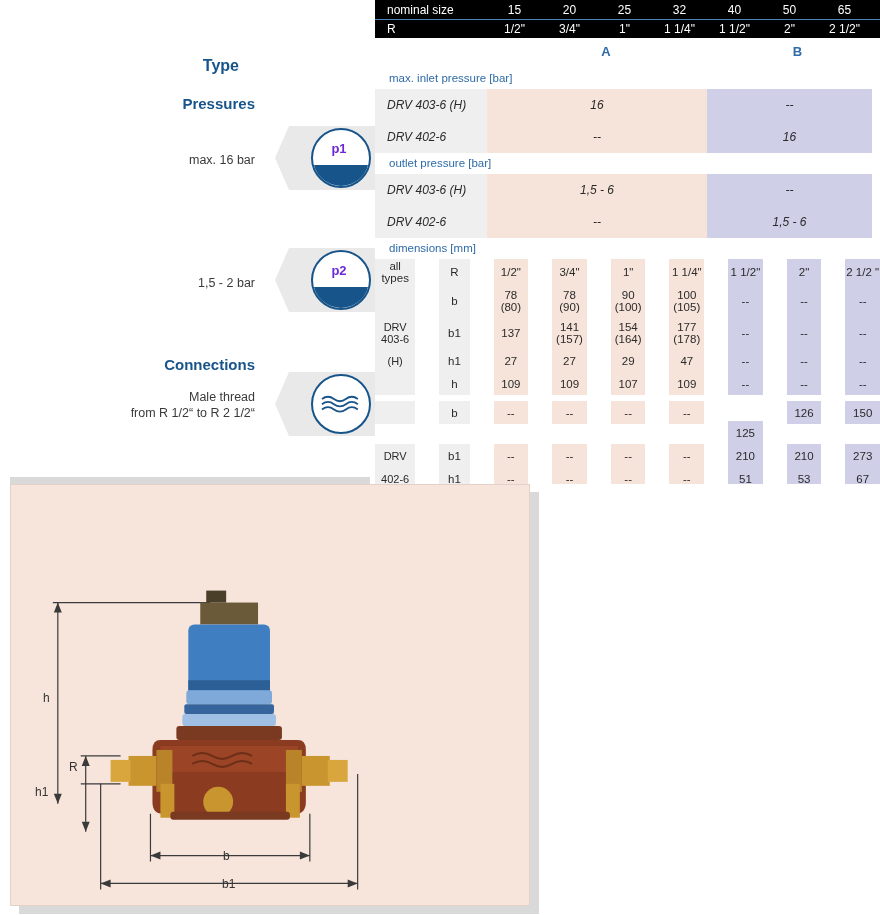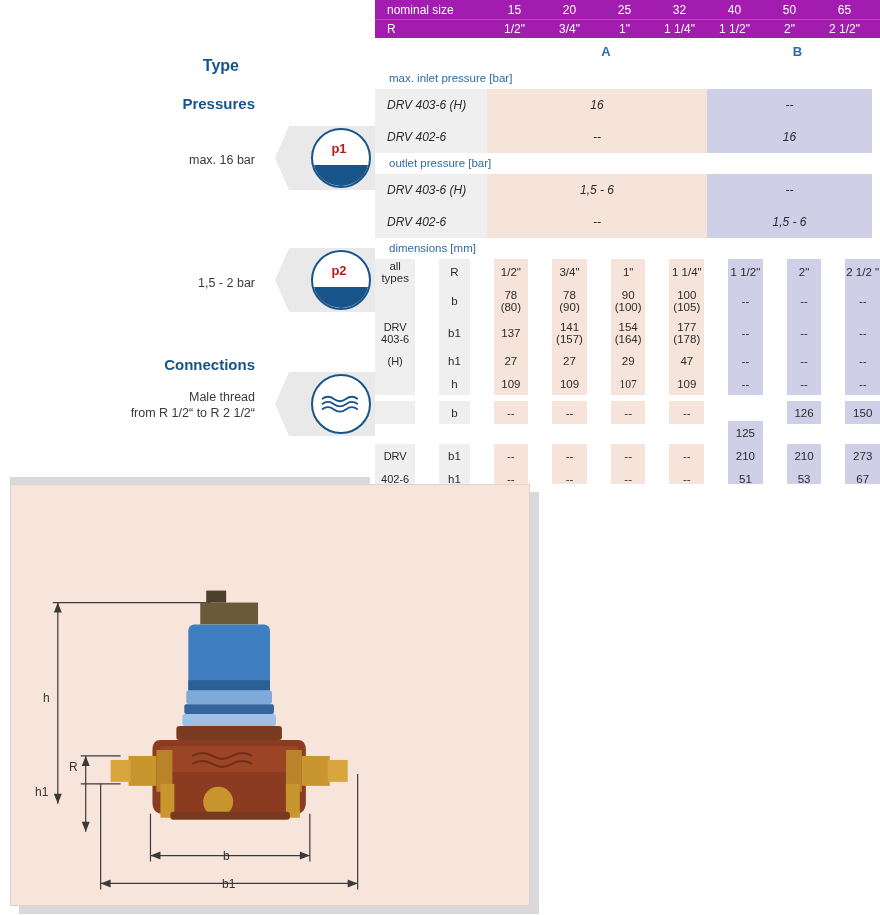--- a/index.html
+++ b/index.html
@@ -49,31 +49,31 @@
   .badge .gaugefill {
     position:absolute; left:0; bottom:0; width:100%; height:38%;
     background:#17548a;
   }
   .badge .gaugeline {
     position:absolute; left:6%; right:6%; top:50%; height:3px;
     background:#ffffff;
   }
   .badge .ptext {
     position:absolute; left:0; right:4px; top:11px; text-align:center;
-    color:#b91c1c; font-size:13px; font-weight:bold;
+    color:#6d28d9; font-size:13px; font-weight:bold;
   }
   .badge-p1 { left:275px; top:126px; }
   .badge-p2 { left:275px; top:248px; }
   .badge-conn { left:275px; top:372px; }
   .thread-wave { position:absolute; left:10%; right:10%; top:30%; height:40%; }
 
   
   .table-area { position:absolute; left:375px; top:0; width:505px; }
 
-  .hdr { background:#a21caf; color:#ffffff; }
+  .hdr { background:#000000; color:#ffffff; }
   .hdr .row { display:flex; height:19px; align-items:center; }
   .cell { text-align:center; }
   .c-label { width:112px; padding-left:12px; text-align:left; }
   .c-num { width:55px; }
   .hdr .row.r2 { border-top:1px solid #4d85bd; }
 
   .sec-title {
     color:#2e6ba8; font-size:11.5px; padding:4px 0 5px 14px;
   }
   .grpA { background:#f6e4da; }
@@ -274,21 +274,21 @@
         <div class="grpB c-num" style="height:23px;">--</div>
         <div class="grpB c-num" style="height:23px;">--</div>
         <div class="grpB c-num" style="height:23px;">--</div>
       </div>
 
       <div class="subrow">
         <div class="sub-label" style="height:23px;"></div>
         <div class="sub-key" style="height:23px;">h</div>
         <div class="grpA c-num" style="height:23px;">109</div>
         <div class="grpA c-num" style="height:23px;">109</div>
-        <div class="grpA c-num" style="height:23px;font-family:Liberation Serif, serif;">107</div>
+        <div class="grpA c-num" style="height:23px;">107</div>
         <div class="grpA c-num" style="height:23px;">109</div>
         <div class="grpB c-num" style="height:23px;">--</div>
         <div class="grpB c-num" style="height:23px;">--</div>
         <div class="grpB c-num" style="height:23px;">--</div>
       </div>
 
       <div class="smallgap"></div>
 
       <div class="subrow">
         <div class="sub-label" style="height:23px;"></div>

